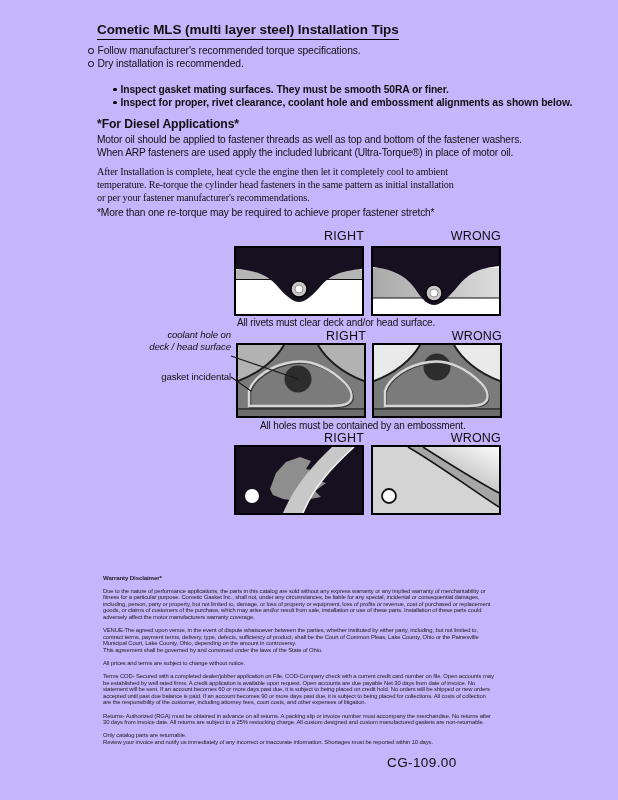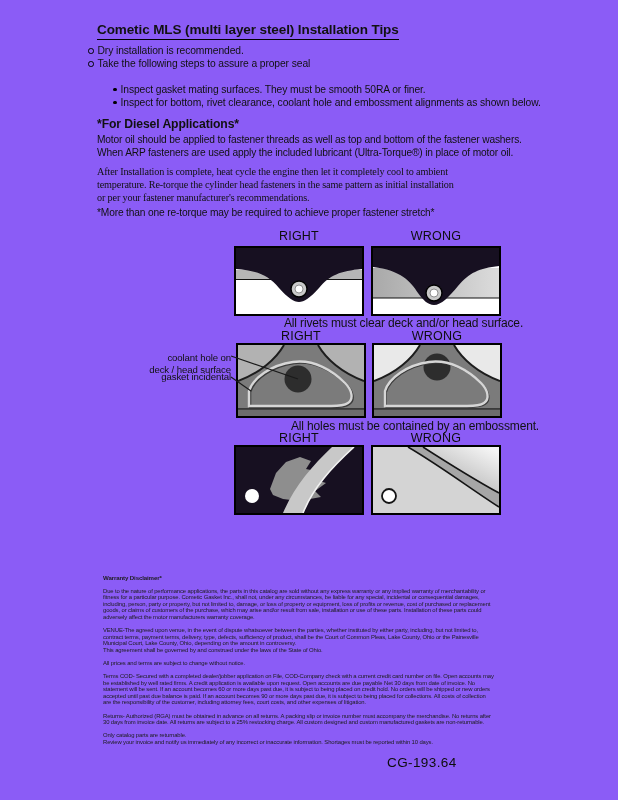--- a/index.html
+++ b/index.html
@@ -1,70 +1,70 @@
 <!DOCTYPE html>
 <html><head>
 <meta charset="utf-8">
 <style>
   html,body{margin:0;padding:0;background:#ffffff;}
   .page{
-    position:relative;width:618px;height:800px;background:#8b5cf6;
+    position:relative;width:618px;height:800px;background:#c4b5fd;
     font-family:"Liberation Sans", sans-serif;color:#111;overflow:hidden;
   }
   .abs{position:absolute;}
   .title{
     left:97px;top:22px;font-size:13.5px;font-weight:bold;letter-spacing:-0.1px;
     border-bottom:1.5px solid #000;padding-bottom:2px;
   }
   .bullets{left:88px;top:44px;font-size:10.3px;line-height:13px;letter-spacing:-0.1px;}
-  .subbullets{left:113px;top:83px;font-size:10.3px;line-height:13px;letter-spacing:-0.1px;}
+  .subbullets{left:113px;top:83px;font-size:10.3px;line-height:13px;letter-spacing:-0.1px;font-weight:bold;}
   .b-row{display:flex;align-items:flex-start;}
   .mk-open{flex:0 0 auto;width:3.5px;height:3.5px;border:1px solid #000;border-radius:50%;margin:4px 4px 0 0;}
   .mk-fill{flex:0 0 auto;width:3.5px;height:3.5px;background:#000;border-radius:50%;margin:4.5px 4px 0 0;}
   .h2{left:97px;top:117px;font-size:12.2px;font-weight:bold;letter-spacing:-0.1px;text-align:right;}
   .para{font-size:10.2px;line-height:12.8px;letter-spacing:-0.15px;white-space:pre-line;width:460px;}
   .p1{left:97px;top:134px;}
   .p2{left:97px;top:166px;font-family:Liberation Serif, serif;}
   .p3{left:97px;top:207px;}
-  .dg-label{width:130px;text-align:center;font-size:12.5px;letter-spacing:0.2px;color:#0d0d0d;}
+  .dg-label{width:130px;text-align:right;font-size:12.5px;letter-spacing:0.2px;color:#0d0d0d;}
   .dg-img{border:2px solid #000;background:#fff;display:block;}
-  .caption{font-size:12px;letter-spacing:-0.15px;white-space:pre-line;line-height:12.5px;margin-left:47px;}
+  .caption{font-size:10px;letter-spacing:-0.15px;white-space:pre-line;line-height:12.5px;}
   .callout{width:136px;text-align:right;font-size:9.6px;line-height:11.5px;letter-spacing:-0.1px;white-space:pre-line;}
   .legal{left:103px;top:575px;width:444px;font-size:5.9px;line-height:6.6px;letter-spacing:-0.12px;color:#1c1c1c;}
   .legal .lh{font-weight:bold;font-size:6.1px;margin:0 0 6px 0;}
   .legal p{margin:0 0 6.5px 0;white-space:pre-line;}
   .pagenum{left:387px;top:755px;font-size:13.5px;letter-spacing:0.4px;color:#0d0d0d;}
   svg{display:block;}
 </style>
 </head>
 <body>
 
 <div class="page">
 
   <div class="abs title">Cometic MLS (multi layer steel) Installation Tips</div>
 
   <div class="abs bullets">
     <div class="b-row">
       <span class="mk-open"></span>
-      <span>Dry installation is recommended.</span>
+      <span>Follow manufacturer's recommended torque specifications.</span>
     </div>
     <div class="b-row">
       <span class="mk-open"></span>
-      <span>Take the following steps to assure a proper seal</span>
+      <span>Dry installation is recommended.</span>
     </div>
   </div>
 
   <div class="abs subbullets">
     <div class="b-row">
       <span class="mk-fill"></span>
       <span>Inspect gasket mating surfaces.  They must be smooth 50RA or finer.</span>
     </div>
     <div class="b-row">
       <span class="mk-fill"></span>
-      <span>Inspect for bottom, rivet clearance, coolant hole and embossment alignments as shown below.</span>
+      <span>Inspect for proper, rivet clearance, coolant hole and embossment alignments as shown below.</span>
     </div>
   </div>
 
   <div class="abs h2">*For Diesel Applications*</div>
   <div class="abs para p1">Motor oil should be applied to fastener threads as well as top and bottom of the fastener washers.
 When ARP fasteners are used apply the included lubricant (Ultra-Torque®) in place of motor oil.</div>
   <div class="abs para p2">After Installation is complete, heat cycle the engine then let it completely cool to ambient
 temperature. Re-torque the cylinder head fasteners in the same pattern as initial installation
 or per your fastener manufacturer's recommendations.</div>
   <div class="abs para p3">*More than one re-torque may be required to achieve proper fastener stretch*</div>
@@ -95,21 +95,21 @@
     <path d="M0,0 H126 V18 C106,20 96,25 85,38 C76,49 68,57 61,57 C55,57 50,52 45,45 C38,34 28,22 0,19 Z" fill="#171021"></path>
     <circle cx="61" cy="45" r="8" fill="#c9c9c9" stroke="#000" stroke-width="1.4"></circle>
     <circle cx="61" cy="45" r="4" fill="#ffffff" stroke="#777" stroke-width="0.8"></circle>
   </svg>
 
   <div class="abs caption" style="left:237px;top:317px;">All rivets must clear deck and/or head surface.</div>
 
   <div class="abs dg-label" style="left:236px;top:329px;">RIGHT</div>
   <div class="abs dg-label" style="left:372px;top:329px;">WRONG</div>
 
-  <div class="abs callout" style="left:95px;top:352px;">coolant hole on
+  <div class="abs callout" style="left:95px;top:329px;font-style:italic;">coolant hole on
 deck / head surface</div>
   <div class="abs callout" style="left:95px;top:371px;">gasket incidental</div>
 
   <svg class="abs dg-img" style="left:236px;top:343px;" width="126" height="71" viewBox="0 0 126 71">
     <rect width="126" height="71" fill="#7b7b7b"></rect>
     <path d="M0,0 H46 C38,14 22,28 0,36 Z" fill="#b2b2b2"></path>
     <path d="M46,0 C38,14 22,28 0,36" stroke="#1d1d1d" stroke-width="2" fill="none"></path>
     <path d="M126,0 H80 C88,14 104,28 126,36 Z" fill="#b2b2b2"></path>
     <path d="M80,0 C88,14 104,28 126,36" stroke="#1d1d1d" stroke-width="2" fill="none"></path>
     <path d="M12.2,62.2 V47.2 C16.2,34.2 34.2,21.2 56.2,18.2 C77.2,15.2 96.2,27.2 108.2,39.2 C115.2,46.2 117.2,55.2 111.2,59.2 C106.2,62.7 98.2,62.2 91.2,62.2 H12.2 Z" stroke="#3c3c3c" stroke-width="2.2" fill="none"></path>
@@ -130,21 +130,21 @@
     <path d="M11,61 V46 C15,33 33,20 55,17 C76,14 95,26 107,38 C114,45 116,54 110,58 C105,61.5 97,61 90,61 H11 Z" stroke="#d6d6d6" stroke-width="2.4" fill="none"></path>
     <line x1="0" y1="64" x2="126" y2="64" stroke="#242424" stroke-width="1.6"></line>
     <rect y="64.8" width="126" height="6.2" fill="#6d6d6d"></rect>
   </svg>
 
   <svg class="abs" style="left:225px;top:344px;pointer-events:none;" width="90" height="52" viewBox="0 0 90 52">
     <line x1="6" y1="12" x2="73" y2="35" stroke="#1a1a1a" stroke-width="1.1"></line>
     <line x1="6" y1="33" x2="26" y2="47" stroke="#1a1a1a" stroke-width="1.1"></line>
   </svg>
 
-  <div class="abs caption" style="left:244px;top:420px;">All holes must be contained by an embossment.</div>
+  <div class="abs caption" style="left:260px;top:420px;">All holes must be contained by an embossment.</div>
 
   <div class="abs dg-label" style="left:234px;top:431px;">RIGHT</div>
   <div class="abs dg-label" style="left:371px;top:431px;">WRONG</div>
 
   <svg class="abs dg-img" style="left:234px;top:445px;" width="126" height="66" viewBox="0 0 126 66">
     <rect width="126" height="66" fill="#171021"></rect>
     <path d="M34,42 L40,26 L50,15 L64,10 L75,14 L70,22 L84,25 L77,32 L90,36 L79,44 L85,50 L63,54 L47,52 L37,48 Z" fill="#8e8e8e"></path>
     <path d="M96,0 H118 C95,21 77,41 67,66 H47 C58,40 76,19 96,0 Z" fill="#c8c8c8"></path>
     <path d="M118,0 C95,21 77,41 67,66" stroke="#f2f2f2" stroke-width="1.6" fill="none"></path>
     <circle cx="16" cy="49" r="7" fill="#ffffff"></circle>
@@ -183,15 +183,15 @@
 be established by well rated firms.  A credit application is available upon request.  Open accounts are due payable Net 30 days from date of invoice.  No
 statement will be sent.  If an account becomes 60 or more days past due, it is subject to being placed on credit hold.  No orders will be shipped or new orders
 accepted until past due balance is paid.  If an account becomes 90 or more days past due, it is subject to being placed for collections.  All costs of collection
 are the responsibility of the customer, including attorney fees, court costs, and other expenses of litigation.</p>
     <p>Returns- Authorized (RGA) must be obtained in advance on all returns.  A packing slip or invoice number must accompany the merchandise.  No returns after
 30 days from invoice date.  All returns are subject to a 25% restocking charge.  All custom designed and custom manufactured gaskets are non-returnable.</p>
     <p>Only catalog parts are returnable.
 Review your invoice and notify us immediately of any incorrect or inaccurate information.  Shortages must be reported within 10 days.</p>
   </div>
 
-  <div class="abs pagenum">CG-193.64</div>
+  <div class="abs pagenum">CG-109.00</div>
 
 </div>
 
 </body></html>

